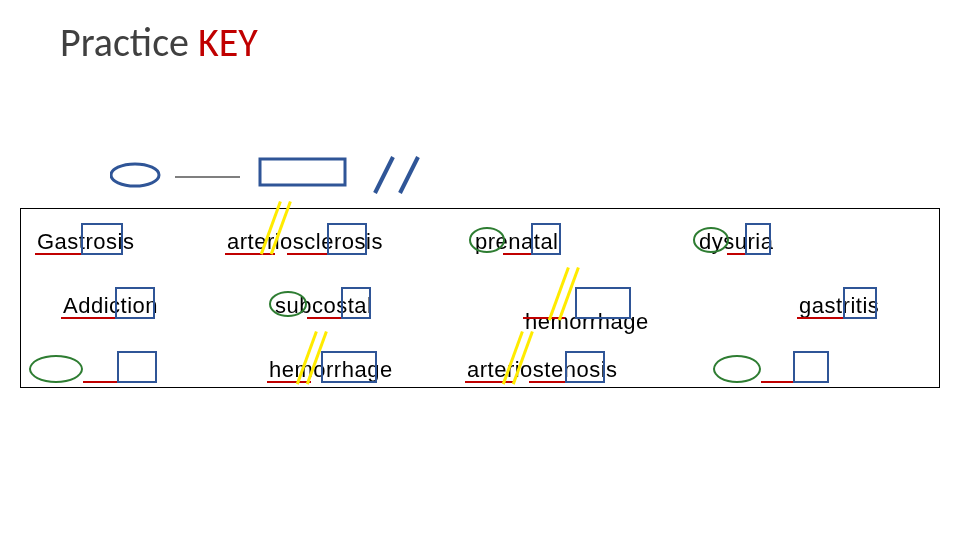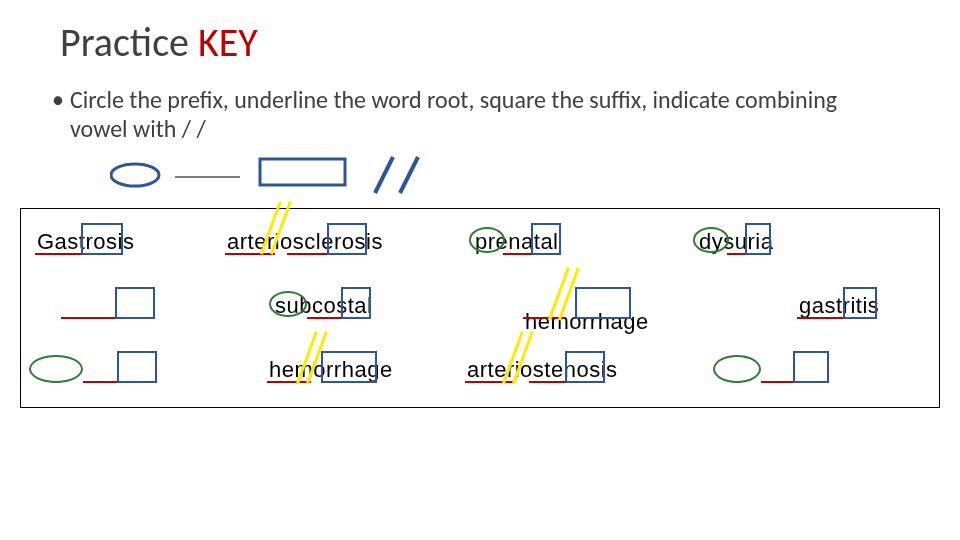--- a/index.html
+++ b/index.html
@@ -49,21 +49,21 @@
     top: 155px;
   }
   .legend svg { display: block; }
 
   
   .grid {
     position: absolute;
     left: 20px;
     top: 208px;
     width: 920px;
-    height: 200px;
+    height: 180px;
     border: 1px solid #000;
     box-sizing: border-box;
   }
   .cell {
     position: absolute;
     font-family: "Arial Narrow", Arial, sans-serif;
     font-size: 22px;
     letter-spacing: 0.5px;
     color: #000;
   }
@@ -96,23 +96,20 @@
   }
 </style>
 </head>
 <body>
 <div class="slide">
 
 <div class="title">
   <span>Practice </span><span class="k">KEY</span>
 </div>
 
-<div class="bullet">
-  <span class="dot">•</span><span>Circle the prefix, underline the word root, square the suffix, indicate combining vowel with / /</span>
-</div>
 
 <div class="legend">
   <svg width="360" height="50">
 
     <ellipse cx="25" cy="20" rx="24" ry="11" fill="none" stroke="#2f5597" stroke-width="3"></ellipse>
 
     <line x1="65" y1="22" x2="130" y2="22" stroke="#7f7f7f" stroke-width="2"></line>
 
     <rect x="150" y="4" width="85" height="26" fill="none" stroke="#2f5597" stroke-width="3"></rect>
 
@@ -137,20 +134,21 @@
   <div class="cell" style="left:454px; top:20px;text-align:center;">prenatal</div>
   <div class="prefix-circle" style="left:448px; top:18px; width:36px; height:26px;"></div>
   <div class="root-underline" style="left:482px; top:44px; width:30px;"></div>
   <div class="suffix-box" style="left:510px; top:14px; width:30px; height:32px;"></div>
 
   <div class="cell" style="left:678px; top:20px;">dysuria</div>
   <div class="prefix-circle" style="left:672px; top:18px; width:36px; height:26px;"></div>
   <div class="root-underline" style="left:706px; top:44px; width:20px;"></div>
   <div class="suffix-box" style="left:724px; top:14px; width:26px; height:32px;"></div>
 
+  <div class="cell" style="left:42px; top:84px;">Addiction</div>
   <div class="root-underline" style="left:40px; top:108px; width:56px;"></div>
   <div class="suffix-box" style="left:94px; top:78px; width:40px; height:32px;"></div>
 
   <div class="cell" style="left:254px; top:84px;">subcostal</div>
   <div class="prefix-circle" style="left:248px; top:82px; width:38px; height:26px;"></div>
   <div class="root-underline" style="left:286px; top:108px; width:36px;"></div>
   <div class="suffix-box" style="left:320px; top:78px; width:30px; height:32px;"></div>
 
   <div class="cell" style="left:504px; top:100px;">hemorrhage</div>
   <div class="root-underline" style="left:502px; top:108px; width:42px;"></div>

